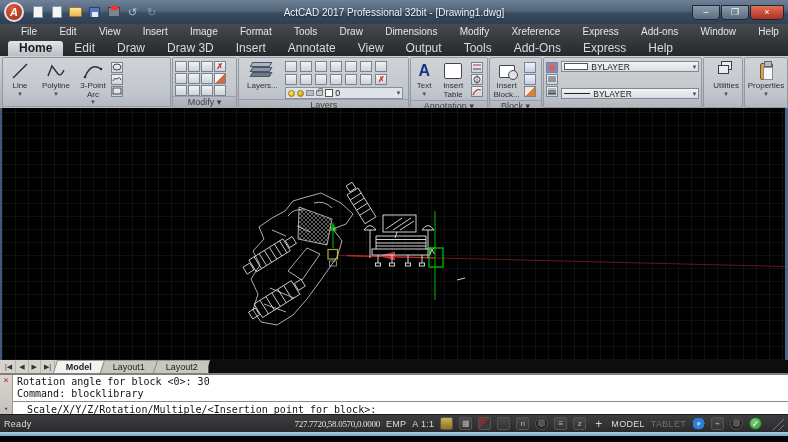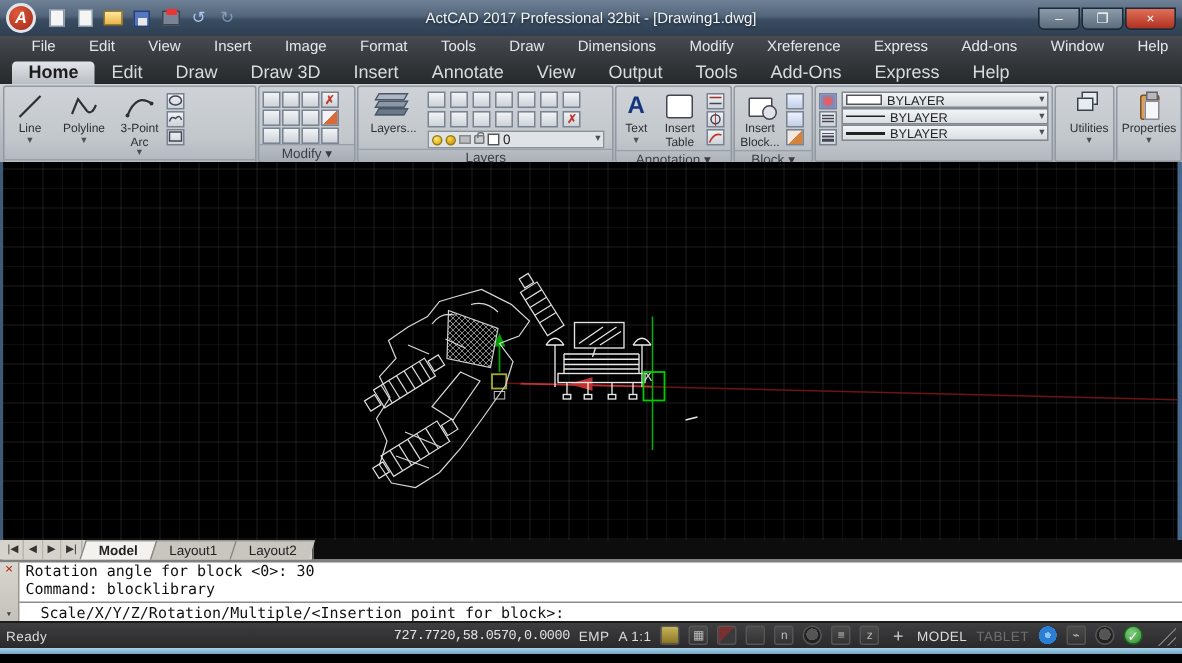--- a/index.html
+++ b/index.html
@@ -89,21 +89,21 @@
     display:flex; flex-direction:column; justify-content:space-between; align-items:center; padding:1px 0; }
   .cmd-x { color:#b03020; font-size:9px; line-height:8px; }
   .cmd-dd { color:#444; font-size:7px; line-height:7px; }
   .cmd-main { flex:1; display:flex; flex-direction:column; }
   .cmd-hist { flex:1; padding:1px 4px; font-size:10px; color:#111; line-height:12px; border-bottom:1px solid #8a8a8a; }
   .cmd-input { height:14px; font-size:10px; color:#111; line-height:13px; padding:1px 4px 0 14px; }
 
   
   .statusbar { height:18px; background:linear-gradient(#3e3e40,#2a2a2c); border-top:1px solid #1a1a1a;
     display:flex; align-items:center; color:#dcdcdc; font-size:9.5px; padding:0 4px; gap:6px; }
-  .coords { font-family:Liberation Mono, monospace; font-size:9px; color:#e2e2e2; letter-spacing:-0.3px; }
+  .coords { font-family:Liberation Serif, serif; font-size:9px; color:#e2e2e2; letter-spacing:-0.3px; }
   .sticon { width:13px; height:13px; border:1px solid #555; border-radius:2px; background:linear-gradient(#4a4a4c,#333);
     display:flex; align-items:center; justify-content:center; font-size:8px; color:#bbb; }
   .sttext { font-size:9px; letter-spacing:0.3px; }
   .dim { color:#6f6f6f; }
   .gear { background:radial-gradient(circle at 50% 50%, #8cc2f2 0 2px, #2a7fd4 2px 6px, transparent 6px); border:none; border-radius:50%; }
   .greenok { background:radial-gradient(circle at 40% 35%, #7ed07e, #2e8b2e); border-radius:50%; border:1px solid #1e5e1e; color:#fff; font-size:9px; }
   .clockic { background:radial-gradient(circle at 50% 45%, #555 0 4px, #222 4px); border-radius:50%; }
   .grip { width:14px; height:14px; margin-left:2px;
     background:repeating-linear-gradient(135deg, transparent 0 3px, #777 3px 4px); clip-path:polygon(100% 0,100% 100%,0 100%); }
 
@@ -359,21 +359,21 @@
                 <line x1="1" y1="4" x2="9" y2="4" stroke="#445"></line>
                 <line x1="1" y1="6" x2="9" y2="6" stroke="#445"></line>
               </svg></span>
           <span class="sicon">
             <svg width="10" height="8">
                 <line x1="1" y1="2" x2="9" y2="2" stroke="#445" stroke-width=".6"></line>
                 <line x1="1" y1="4" x2="9" y2="4" stroke="#445" stroke-width="1.2"></line>
                 <line x1="1" y1="6.5" x2="9" y2="6.5" stroke="#445" stroke-width="2"></line>
               </svg></span>
         </div>
-        <div style="display:flex; flex-direction:column; gap:0; padding-top:1px;">
+        <div style="display:flex; flex-direction:column; gap:16px; padding-top:1px;">
           <div class="propfield">
             <span class="swatch-w" style="width:24px; height:7px;"></span>
             <span>BYLAYER</span>
             <span class="dd" style="margin-left:auto">▾</span>
           </div>
           <div class="propfield">
             <span class="lt-line"></span>
             <span>BYLAYER</span>
             <span class="dd" style="margin-left:auto">▾</span>
           </div>

